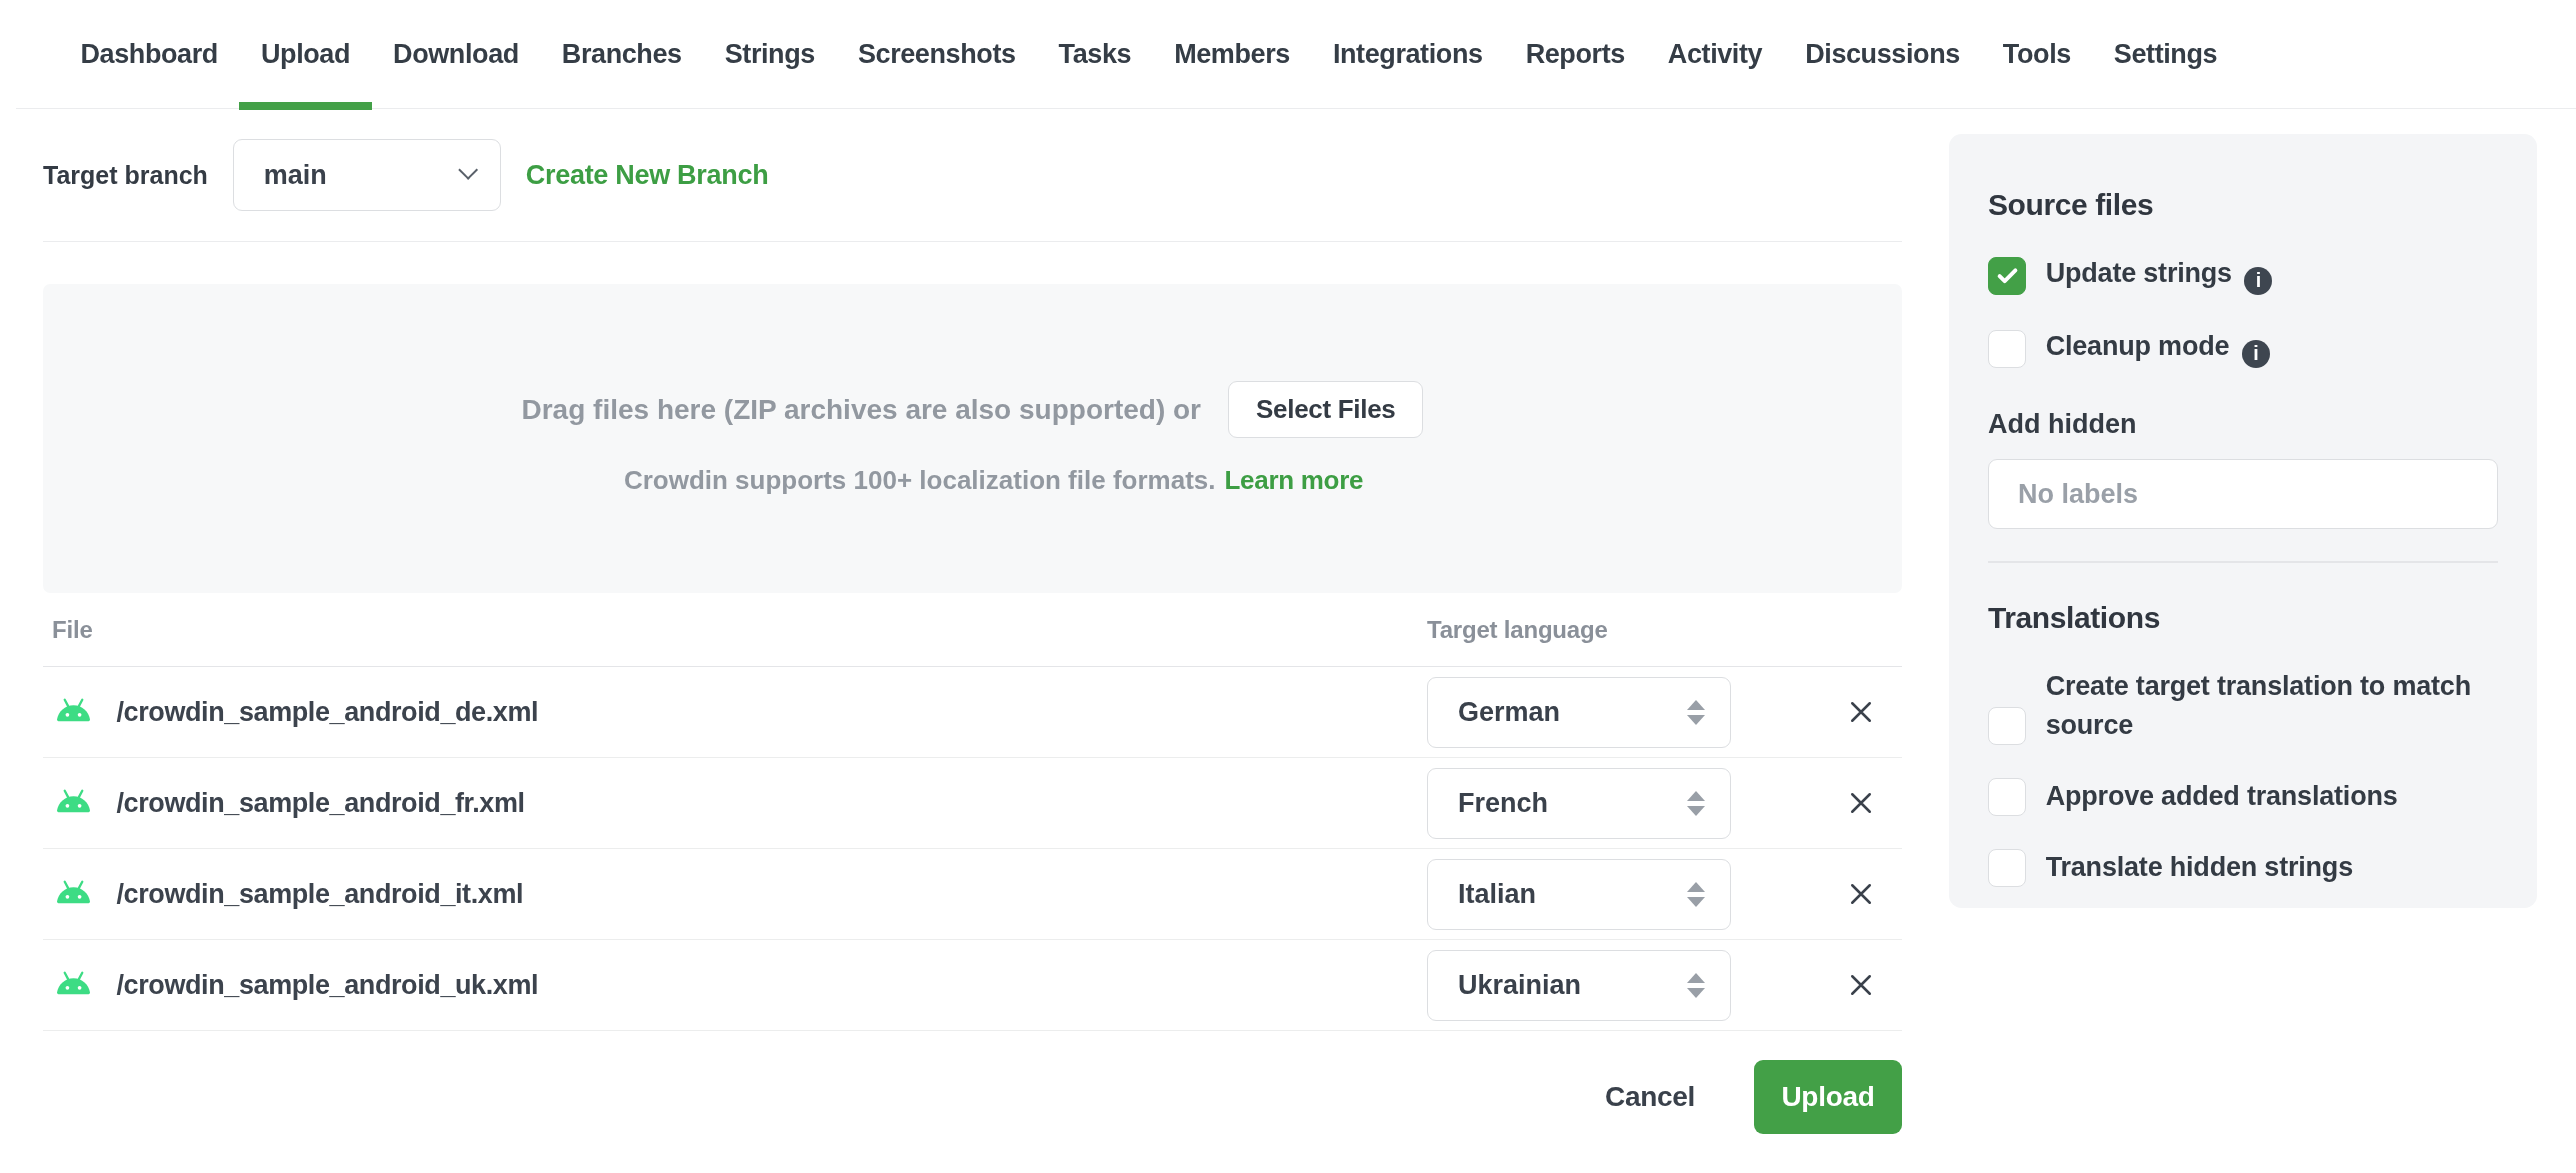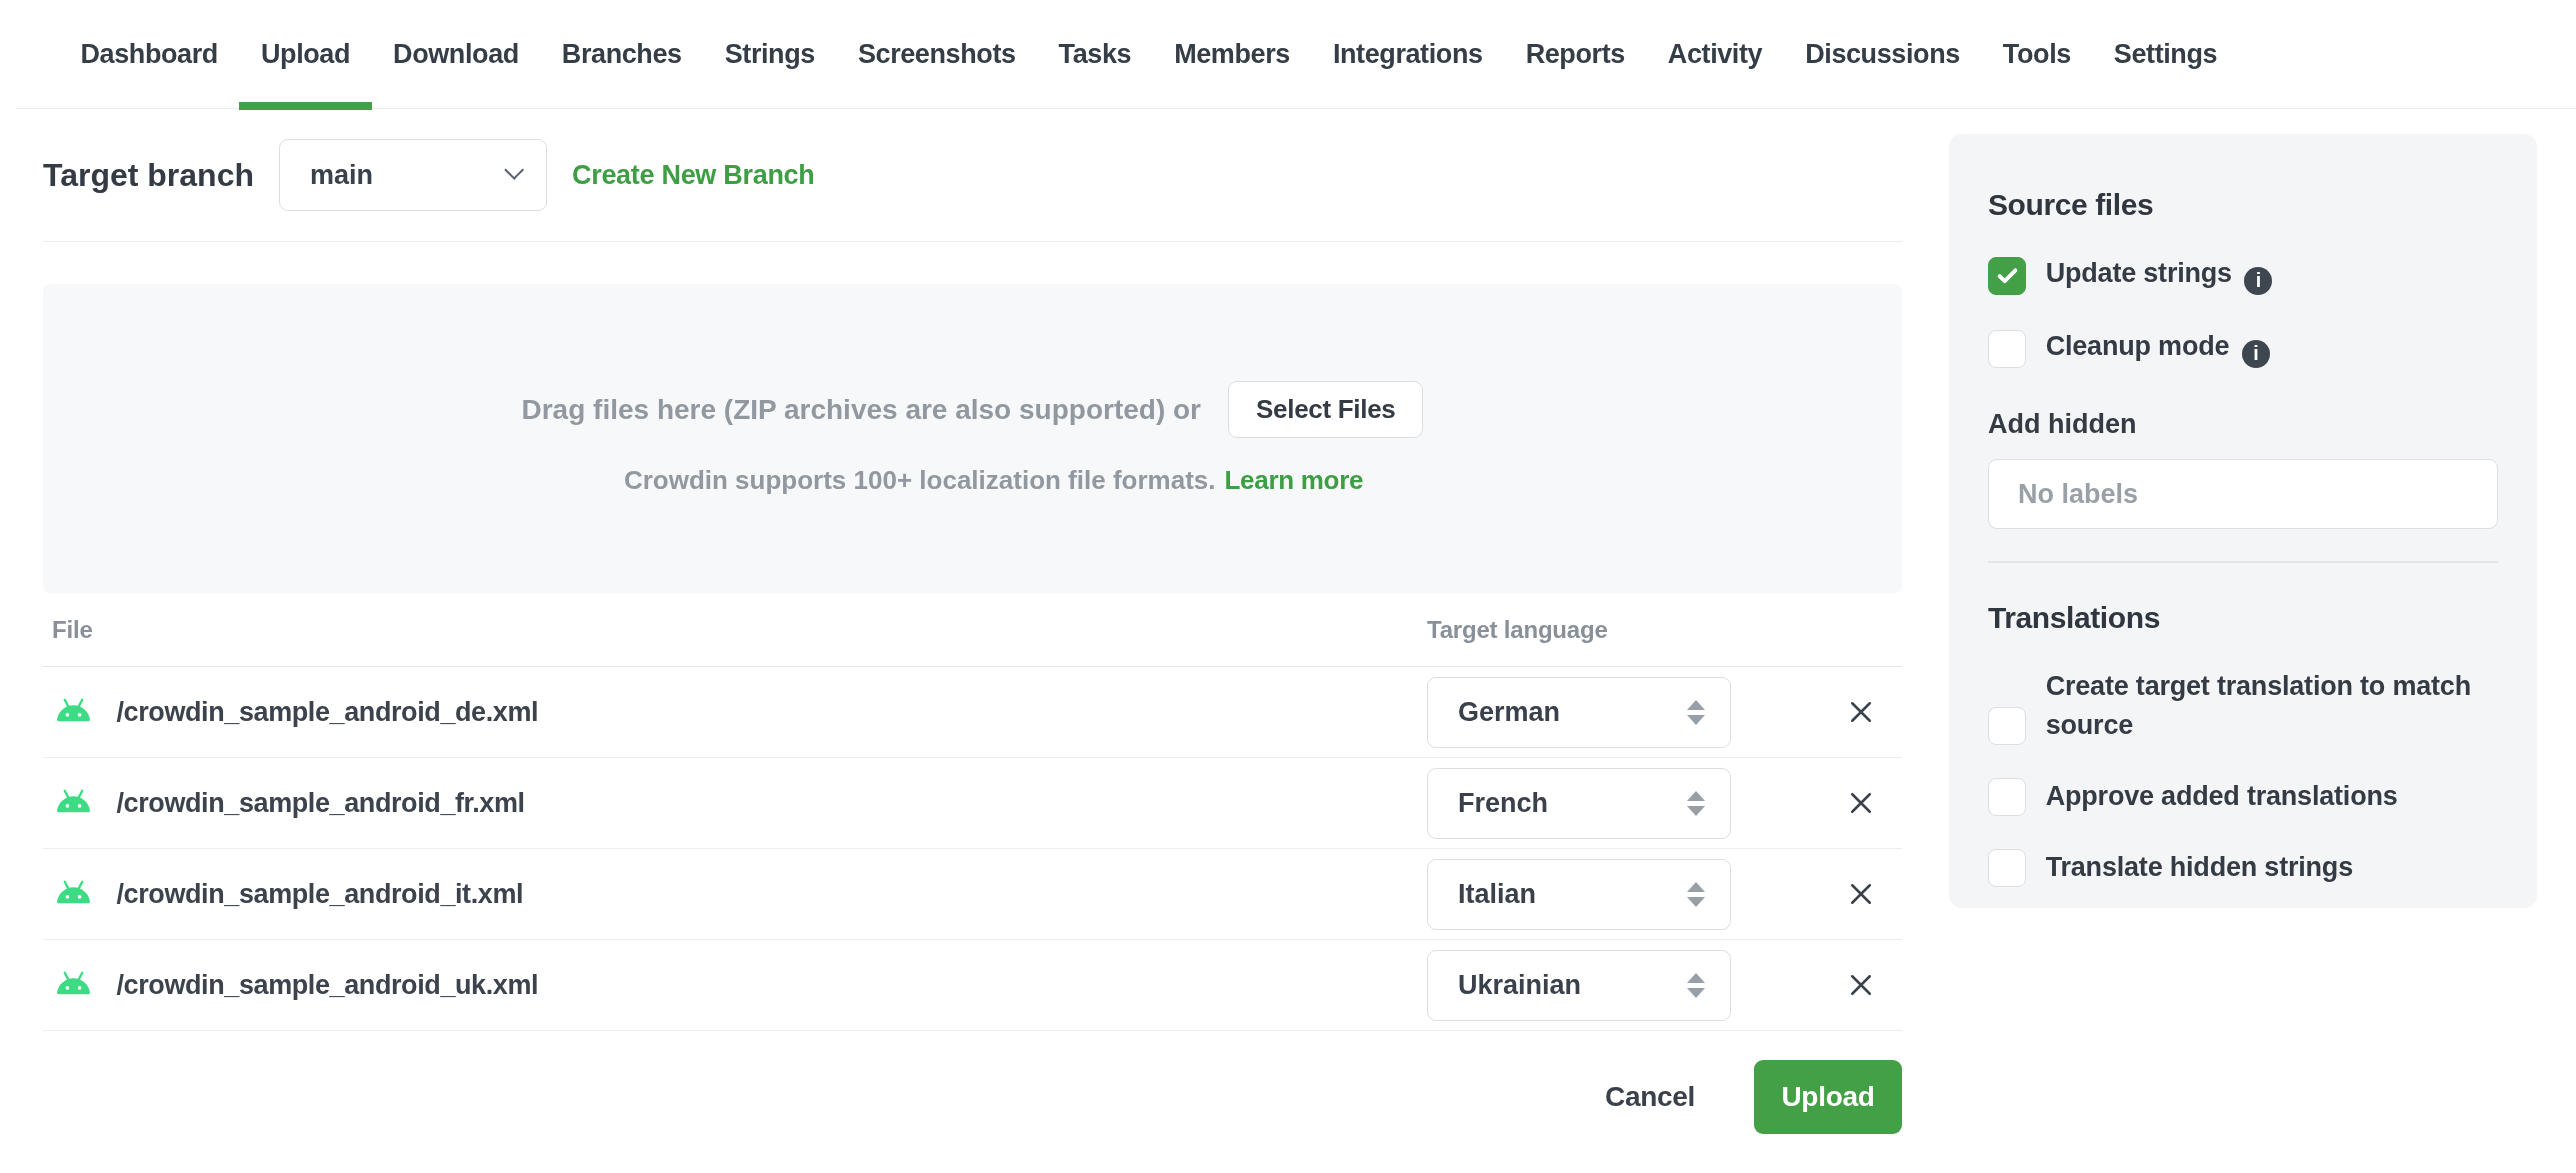--- a/index.html
+++ b/index.html
@@ -27,21 +27,21 @@
   }
   .nav-item.active::after {
     content:""; position:absolute; left:0; right:0; bottom:-1.8px; height:8px;
     background:var(--accent);
   }
 
   
   .main-left { position:absolute; left:43px; top:109px; width:1859px; }
 
   .branch-row { margin-top:30px; display:flex; align-items:center; }
-  .branch-label { font-size:32px; font-weight:600; color:#343b44; margin-right:25px; }
+  .branch-label { font-size:25px; font-weight:600; color:#343b44; margin-right:25px; }
 
   .select {
     background:#fff; border:1.8px solid #dcdee1; border-radius:9px;
     height:72px; display:flex; align-items:center; justify-content:space-between;
     padding:0 25px 0 30px;
     font-size:27px; font-weight:600; color:#3a414b; cursor:pointer;
   }
   .branch-select { width:268px; }
   .chevron {
     width:14.3px; height:14.3px;

